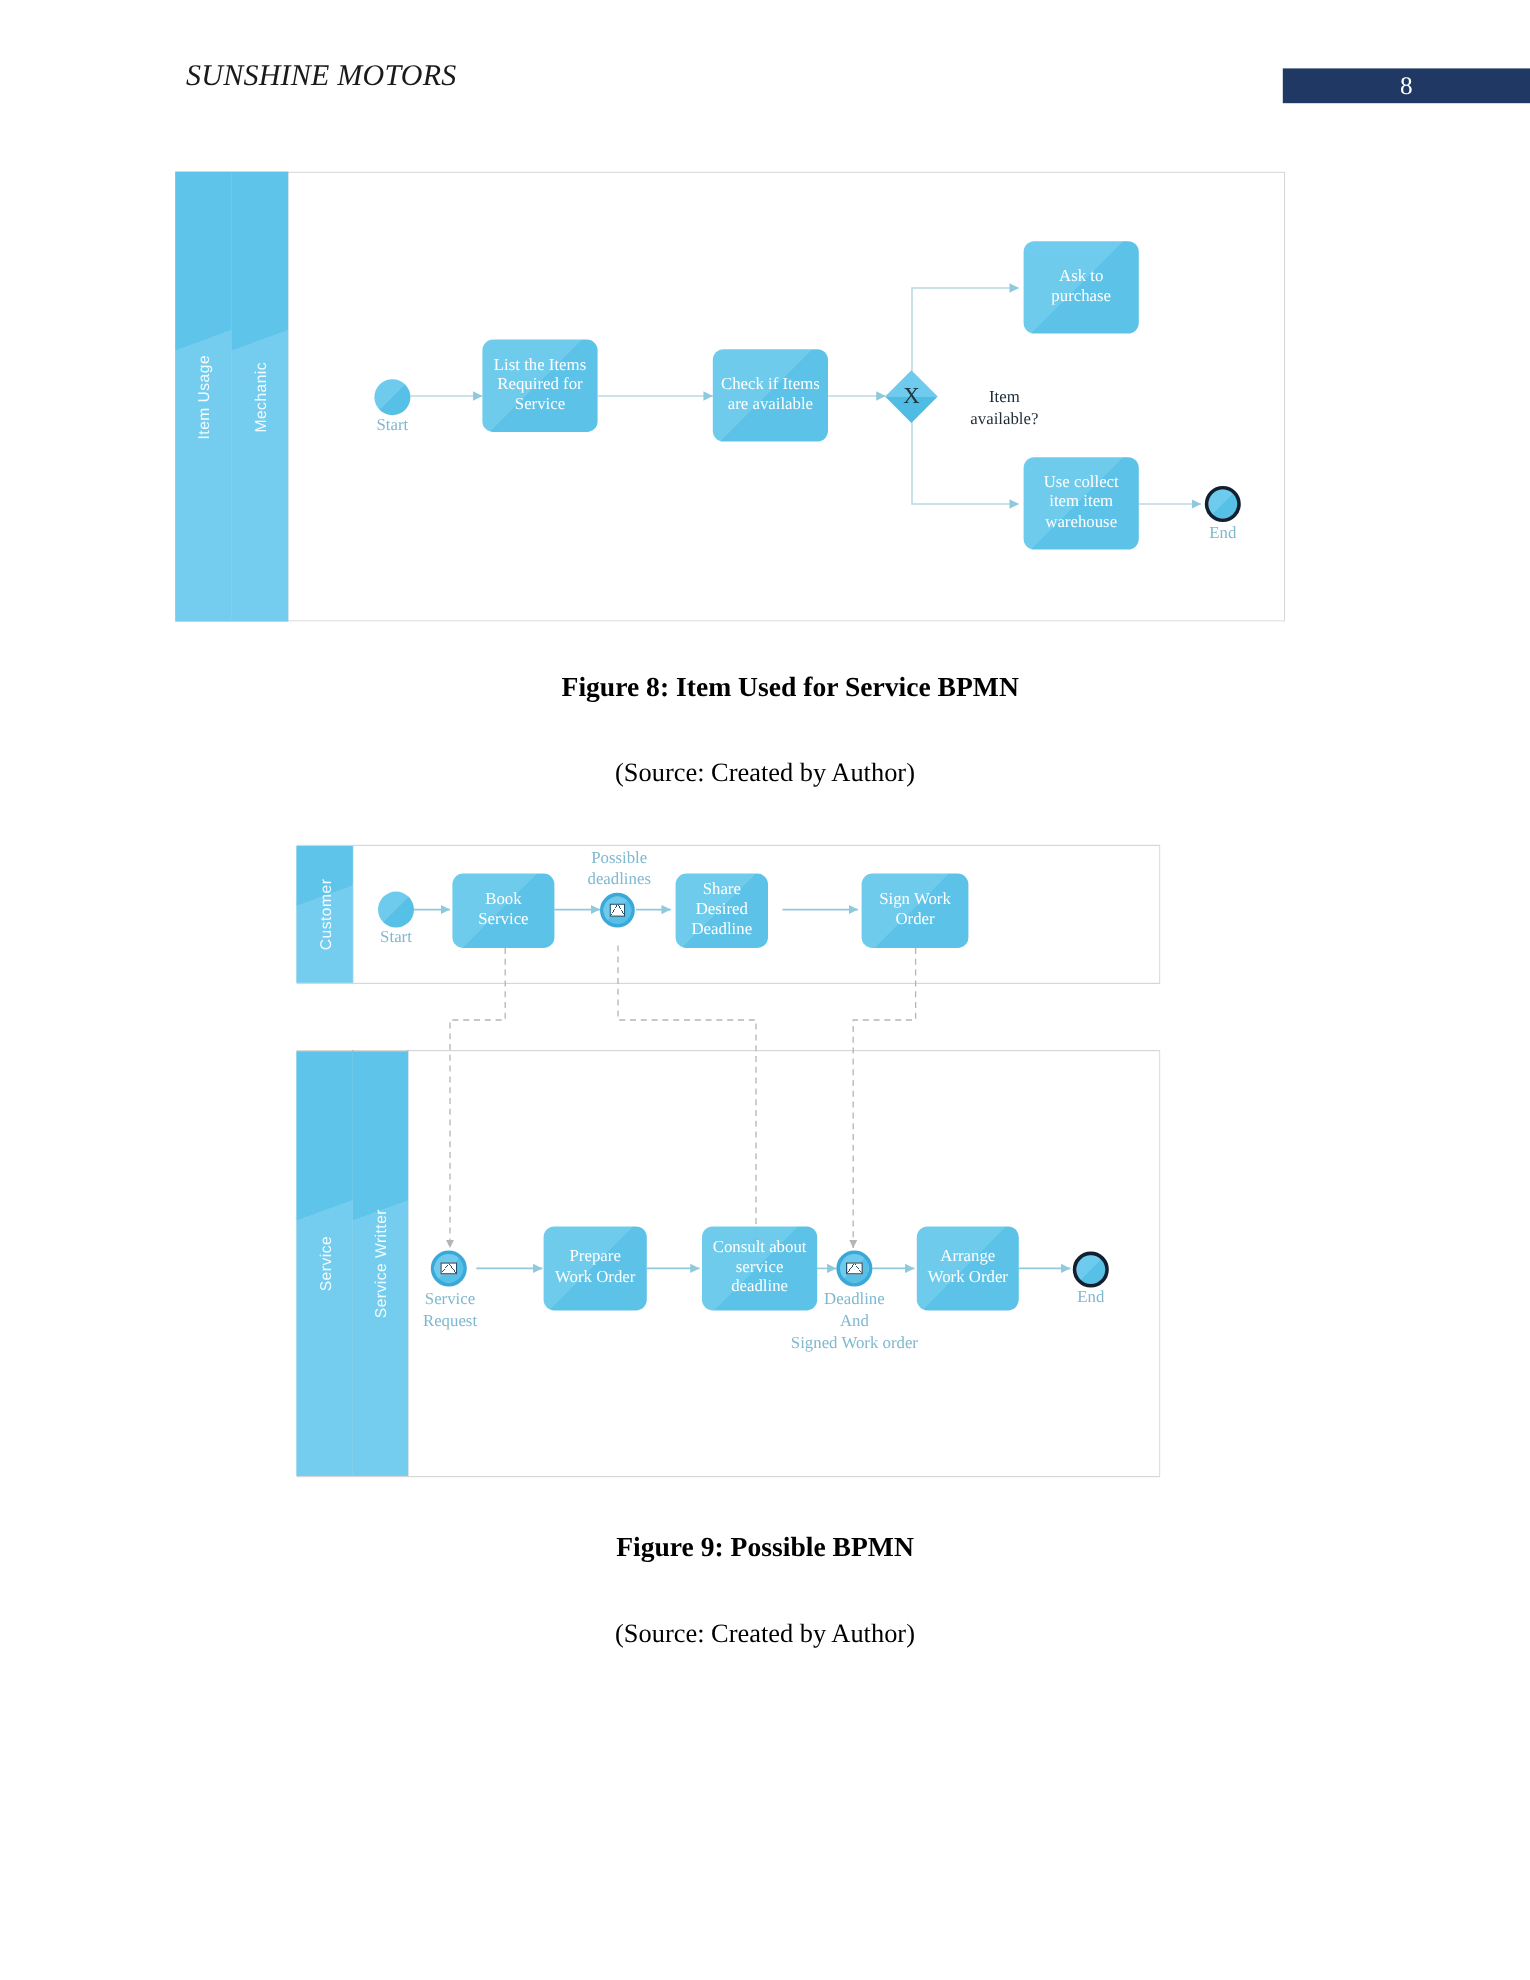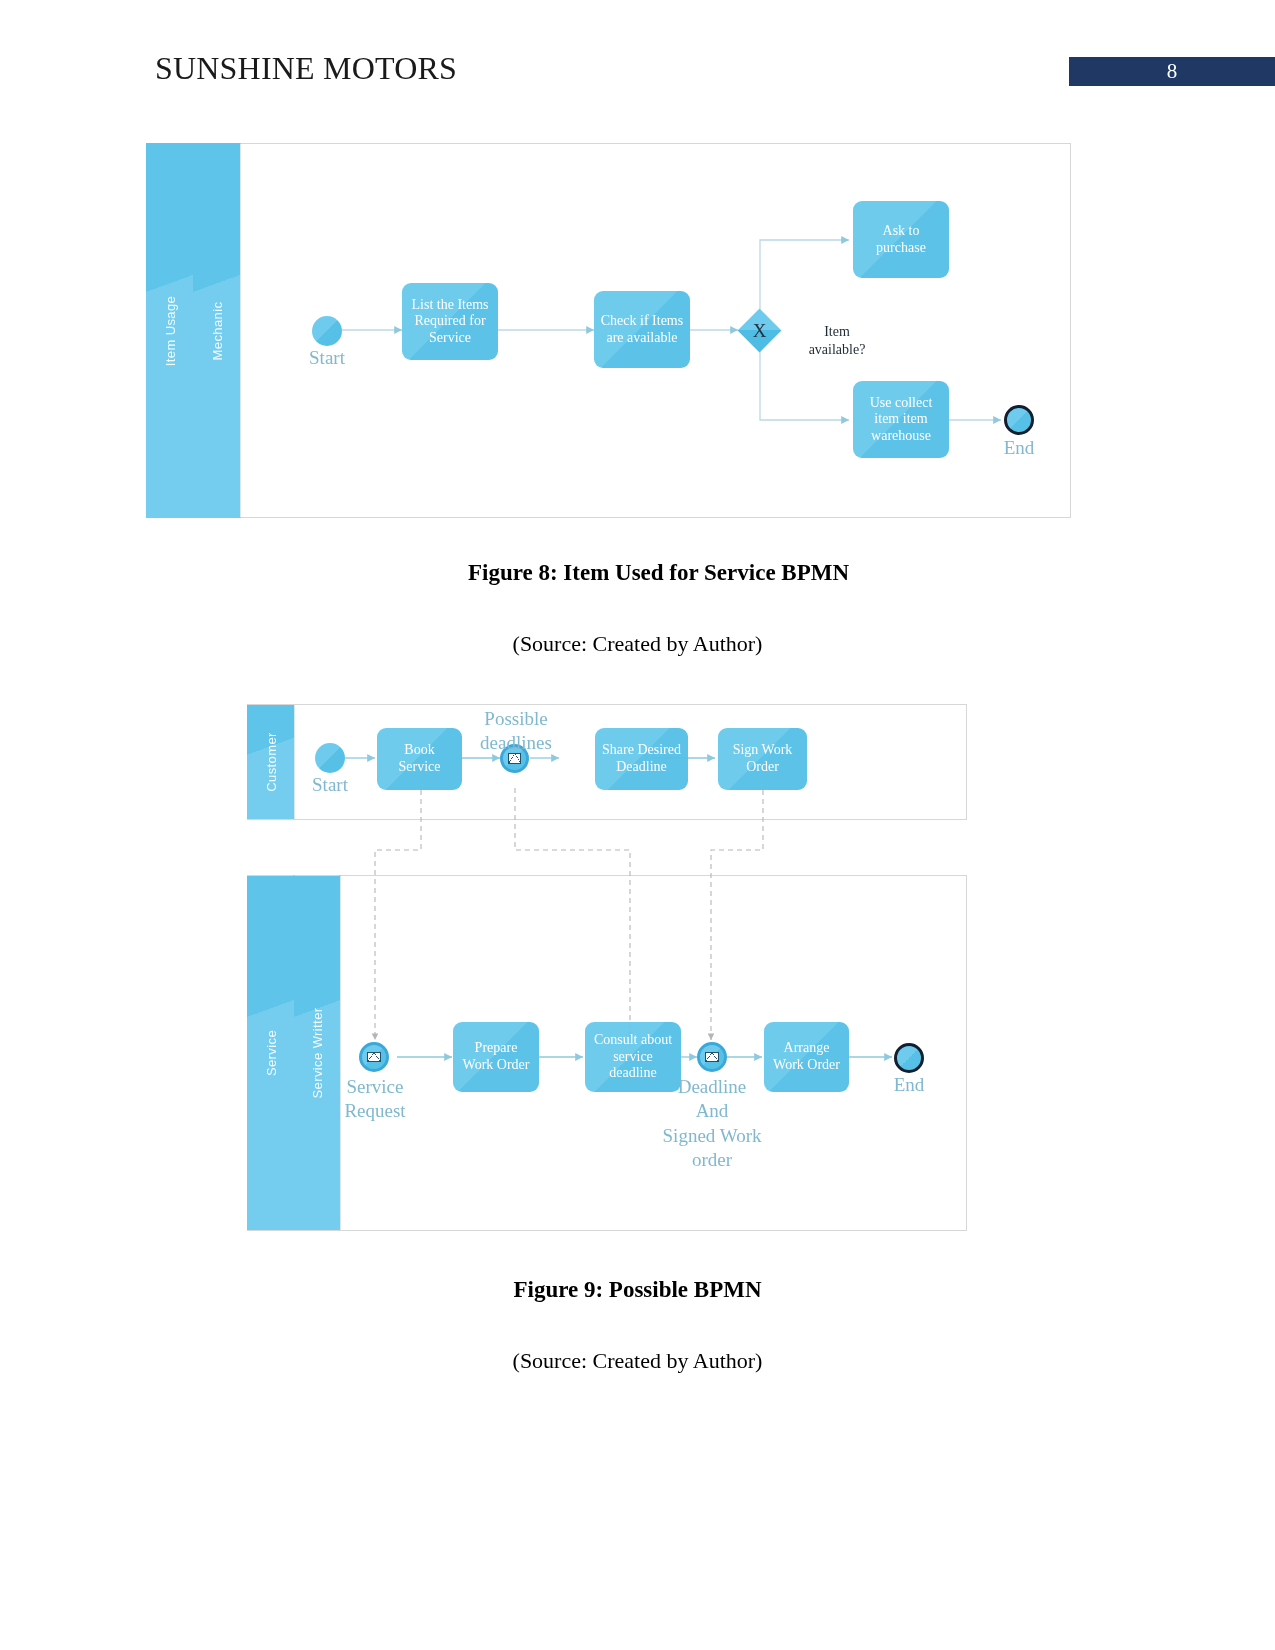--- a/index.html
+++ b/index.html
@@ -20,24 +20,25 @@
     position: absolute;
     top: 50px;
     left: 0;
     width: 1275px;
     height: 44px;
   }
   .doc-title {
     position: absolute;
     left: 155px;
     top: 0px;
-    font-size: 32px;
+    font-size: 25px;
     color: #1a1a1a;
     letter-spacing: .2px;
     white-space: nowrap;
+    font-style: italic;
   }
   .page-number-badge {
     position: absolute;
     left: 1069px;
     top: 57px;
     width: 206px;
     height: 29px;
     background: #1f3864;
     color: #ffffff;
     font-size: 21px;
@@ -152,21 +153,21 @@
     color: #23333f;
     display: flex;
     align-items: center;
     justify-content: center;
   }
 
   .node-label {
     position: absolute;
     color: #7fb8cf;
     font-family: "Liberation Serif", serif;
-    font-size: 19px;
+    font-size: 14px;
     line-height: 1.28;
     text-align: center;
     white-space: pre-line;
   }
   .node-label-dark {
     position: absolute;
     color: #1d2b36;
     font-family: "Liberation Serif", serif;
     font-size: 14px;
     line-height: 1.3;
@@ -294,21 +295,21 @@
   <div class="node-label" style="left:48px; top:73px; width:70px;">Start</div>
 
   <div class="task" style="left:130px; top:28px; width:85px; height:62px;">Book Service</div>
 
   <div class="event-circle event-msg" style="left:253px; top:44px; width:29px; height:29px;">
     <div class="env"></div>
   </div>
   <div class="node-label" style="left:223px; top:7px; width:92px;">Possible
 deadlines</div>
 
-  <div class="task" style="left:316px; top:28px; width:93px; height:62px;margin-left:32px;">Share Desired
+  <div class="task" style="left:316px; top:28px; width:77px; height:62px;">Share Desired
 Deadline</div>
 
   <div class="task" style="left:471px; top:28px; width:89px; height:62px;">Sign Work
 Order</div>
 
   <div class="pool-band" style="left:0px; top:176px; width:47px; height:354px;
               background:linear-gradient(160deg,#5ec4ea 0%,#5ec4ea 38%,#74cdee 38%,#74cdee 100%);">
     <div class="band-label">Service</div>
   </div>
 

